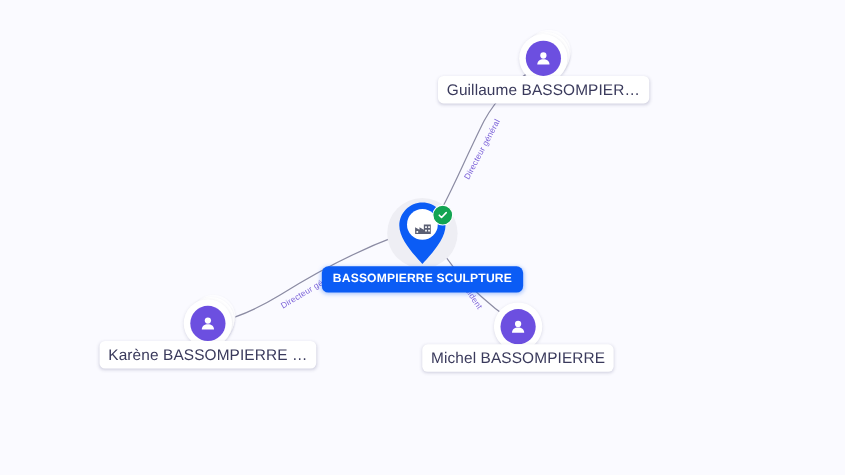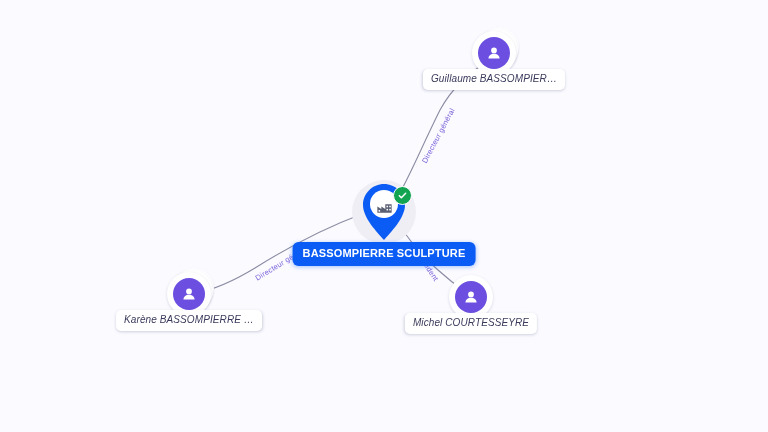--- a/index.html
+++ b/index.html
@@ -72,28 +72,27 @@
     align-items: center;
     justify-content: center;
   }
   .avatar-circle svg { display: block; }
 
   .node-label {
     position: absolute;
     transform: translateX(-50%);
     background: #ffffff;
     color: #3a3a5c;
-    font-size: 10px;
+    font-size: 14px;
     line-height: 1;
     white-space: nowrap;
     padding: 5px 8px 6px 8px;
     border-radius: 5px;
     box-shadow: 0 1px 3px rgba(60,60,110,0.22);
     letter-spacing: 0.1px;
-    font-style: italic;
   }
 
   
   #company-node {
     position: absolute;
     width: 0; height: 0;
   }
   .pin-halo {
     position: absolute;
     left: -32px; top: -32px;
@@ -232,16 +231,16 @@
   <div class="person-node" style="left:471px; top:297px;">
     <div class="avatar-stack">
       <div class="avatar-ring"></div>
       <div class="avatar-circle">
         <svg viewBox="0 0 24 24" width="18" height="18">
           <circle cx="12" cy="8.6" r="3.8" fill="#ffffff"></circle>
           <path d="M4.6 19.4 C4.6 15.3 8 13.1 12 13.1 C16 13.1 19.4 15.3 19.4 19.4 Z" fill="#ffffff"></path>
         </svg>
       </div>
     </div>
-    <div class="node-label" style="left:0px; top:16px;">Michel COURTESSEYRE</div>
+    <div class="node-label" style="left:0px; top:16px;">Michel BASSOMPIERRE</div>
   </div>
 
 </div>
 
 </body></html>

